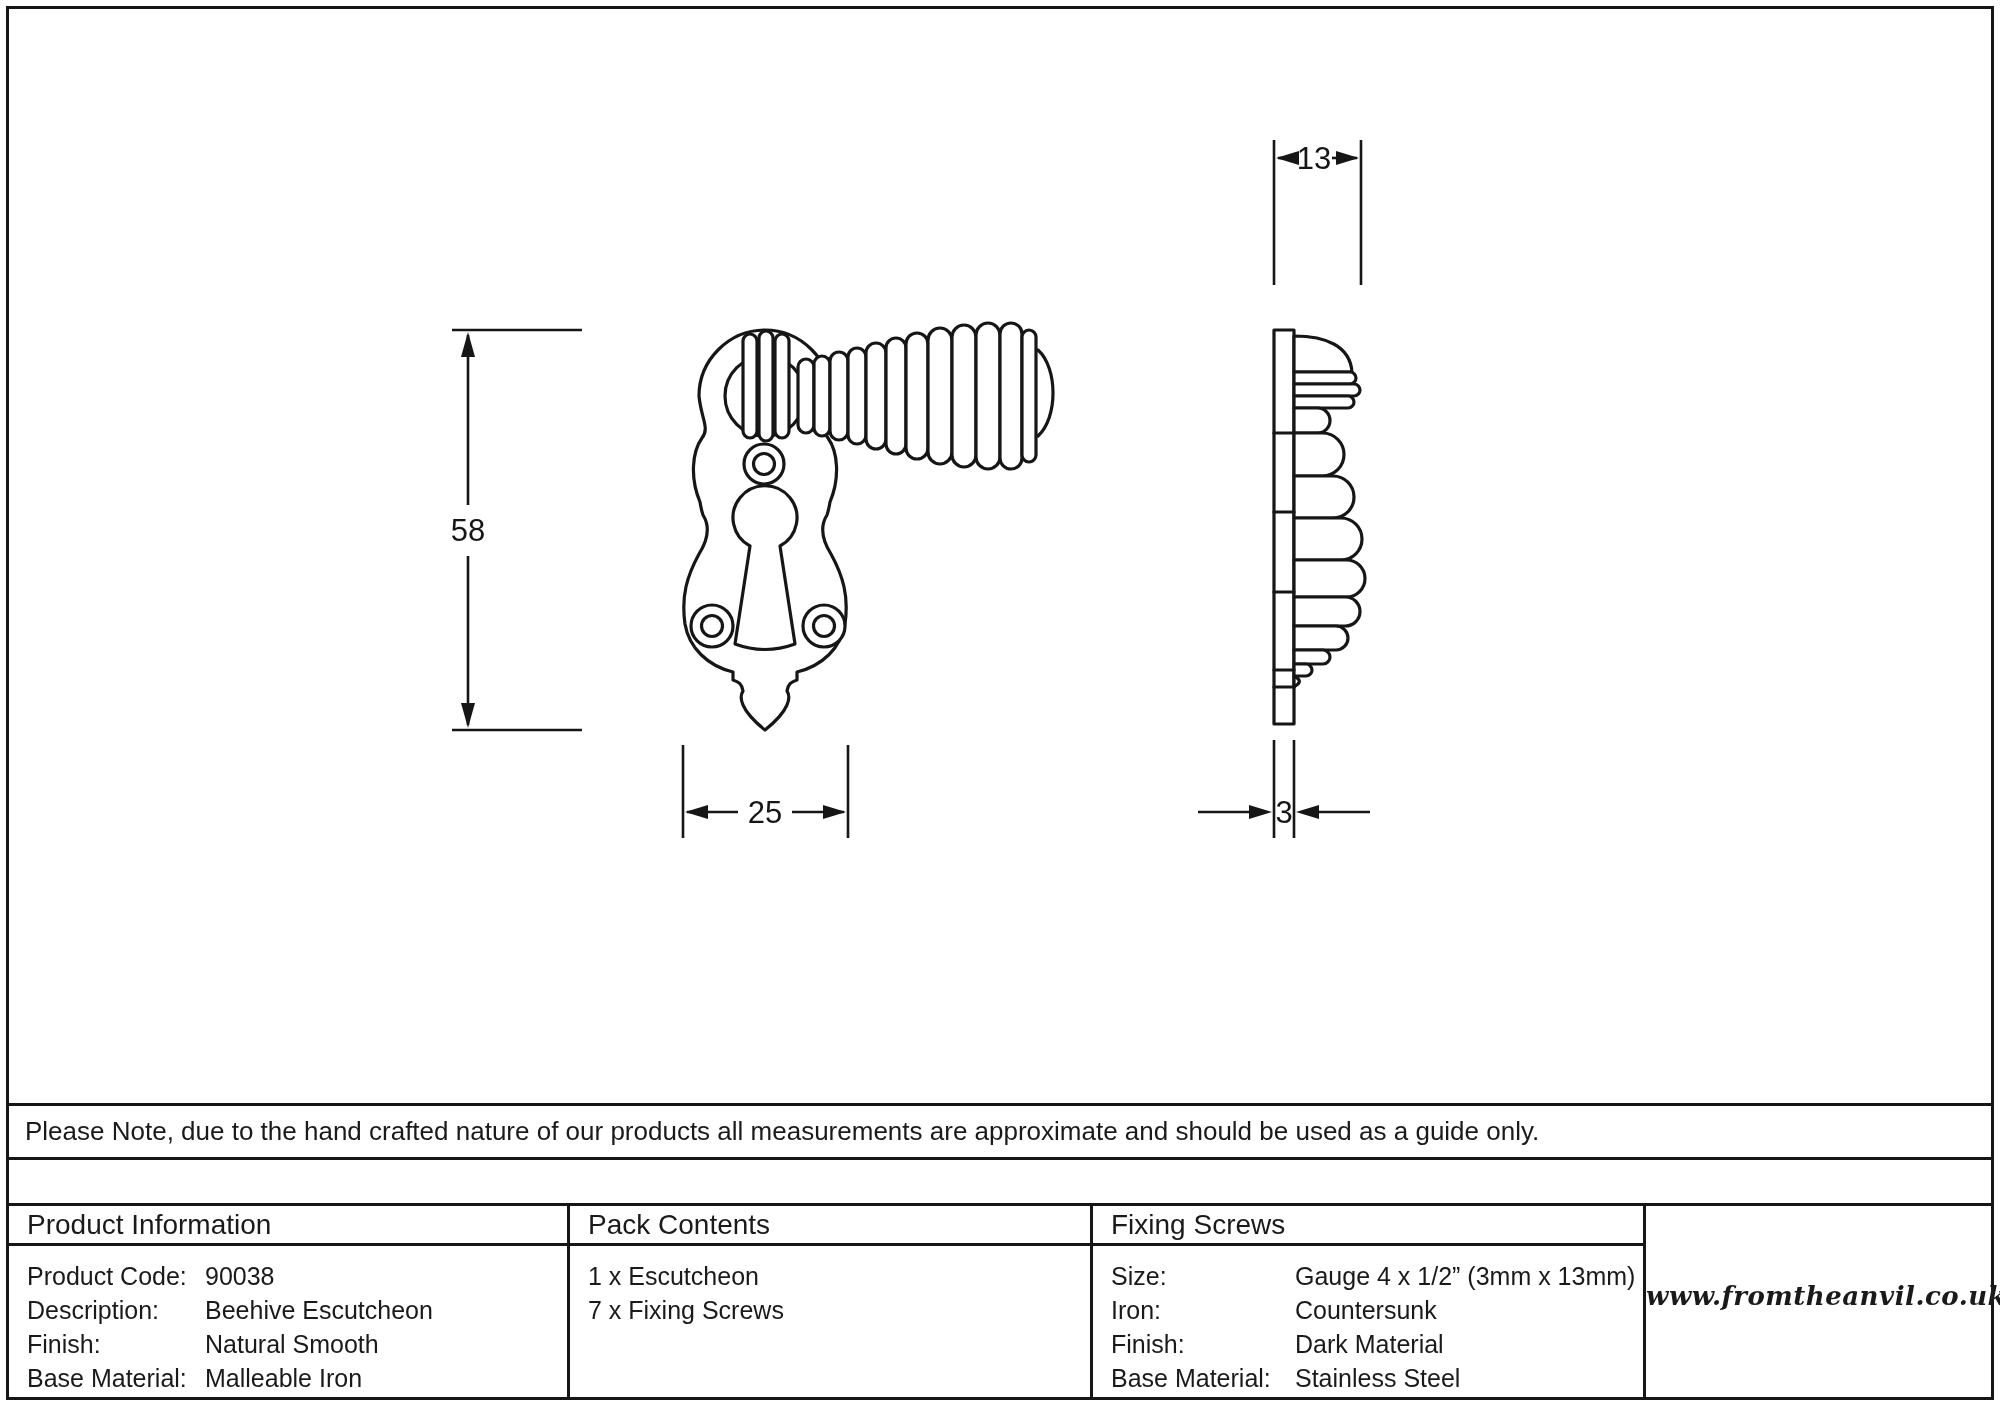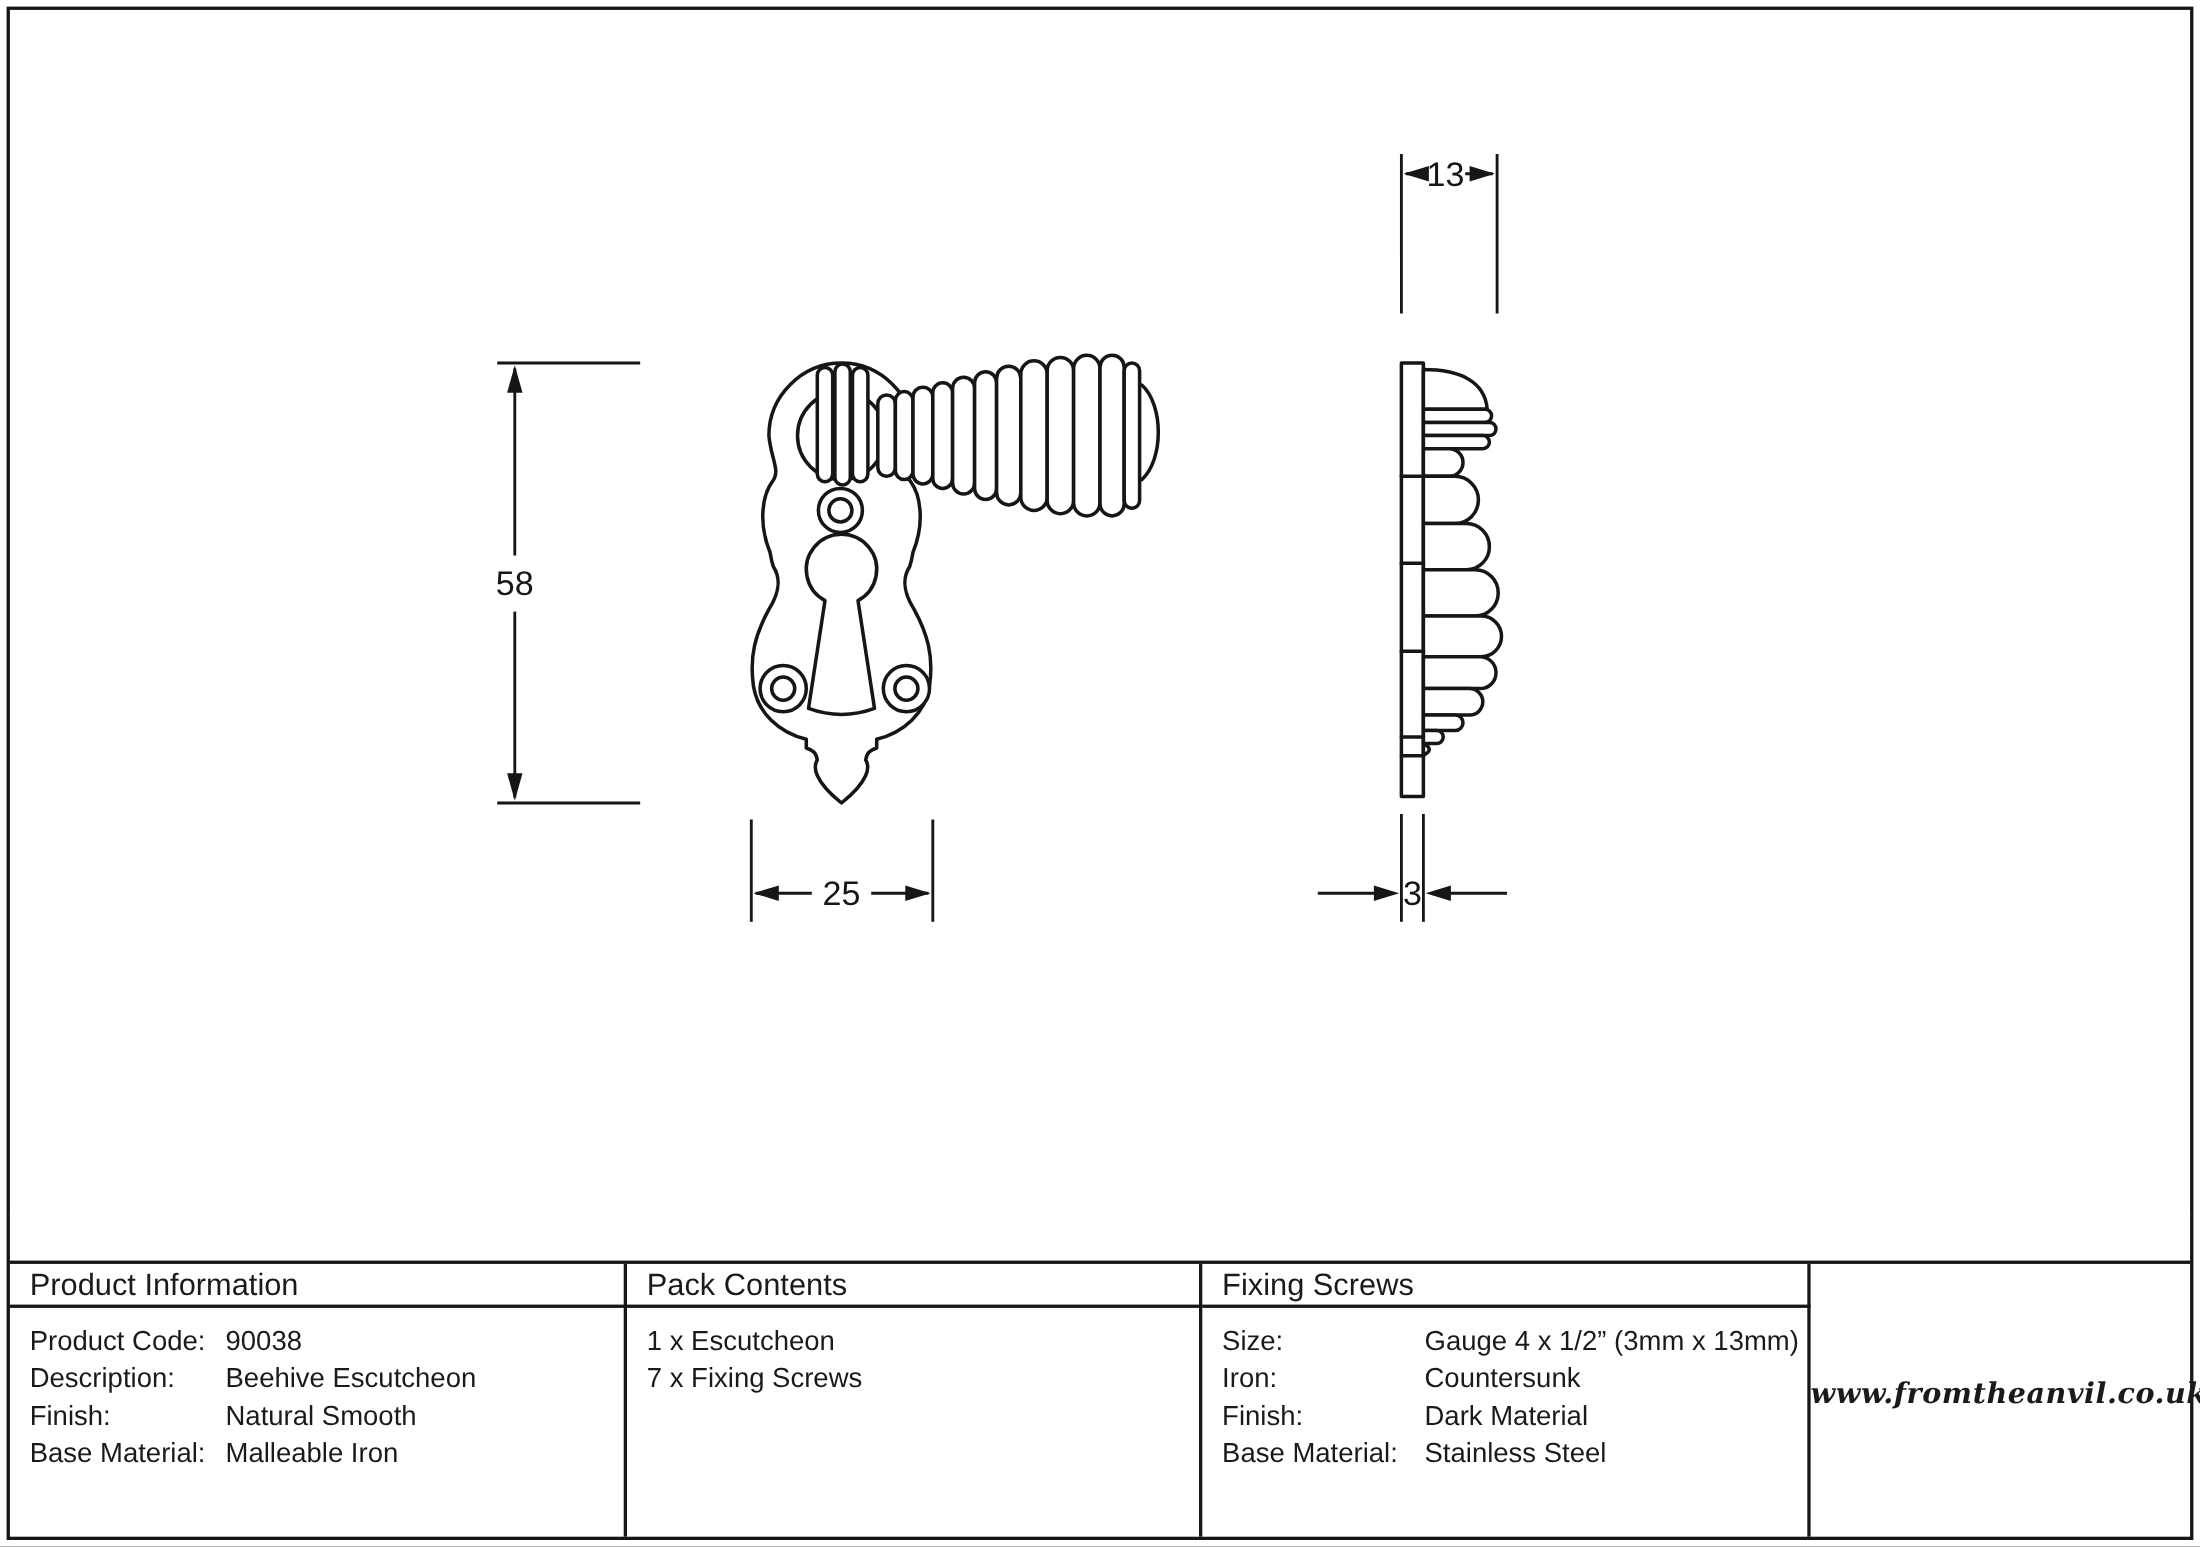--- a/index.html
+++ b/index.html
@@ -242,20 +242,21 @@
           <path class="dim" d="M1294,740 V838"></path>
           <path class="dim" d="M1198,812 H1250"></path>
           <path class="dim" d="M1318,812 H1370"></path>
           <polygon class="arrow" points="1272,812 1249,805 1249,819"></polygon>
           <polygon class="arrow" points="1296,812 1319,805 1319,819"></polygon>
           <text class="dimtext" x="1284" y="823">3</text>
         </g>
       </svg>
     </div>
 
+    <div class="note-bar">Please Note, due to the hand crafted nature of our products all measurements are approximate and should be used as a guide only.</div>
     <div class="table-gap"></div>
 
     <div class="info-table">
       <div class="cell hcell">Product Information</div>
       <div class="cell hcell">Pack Contents</div>
       <div class="cell hcell">Fixing Screws</div>
 
       <div class="cell logo-cell">
         <div class="logo">
           <div class="logo-url">www.fromtheanvil.co.uk</div>

